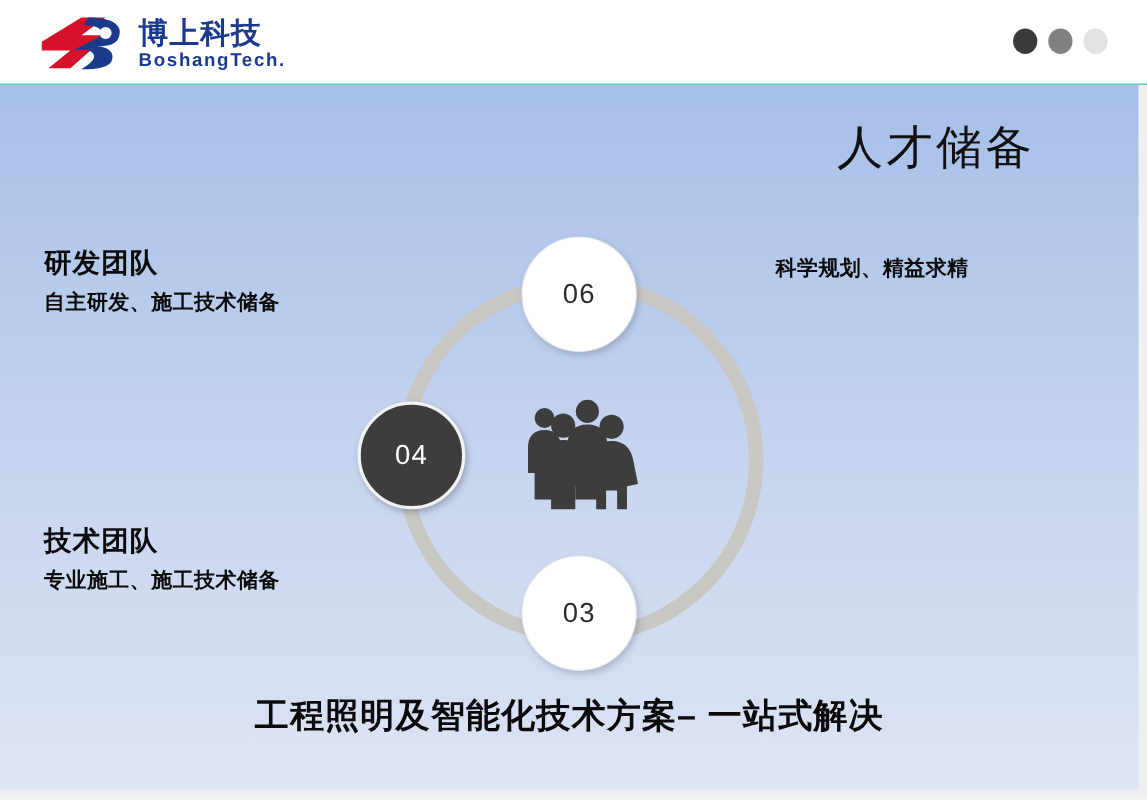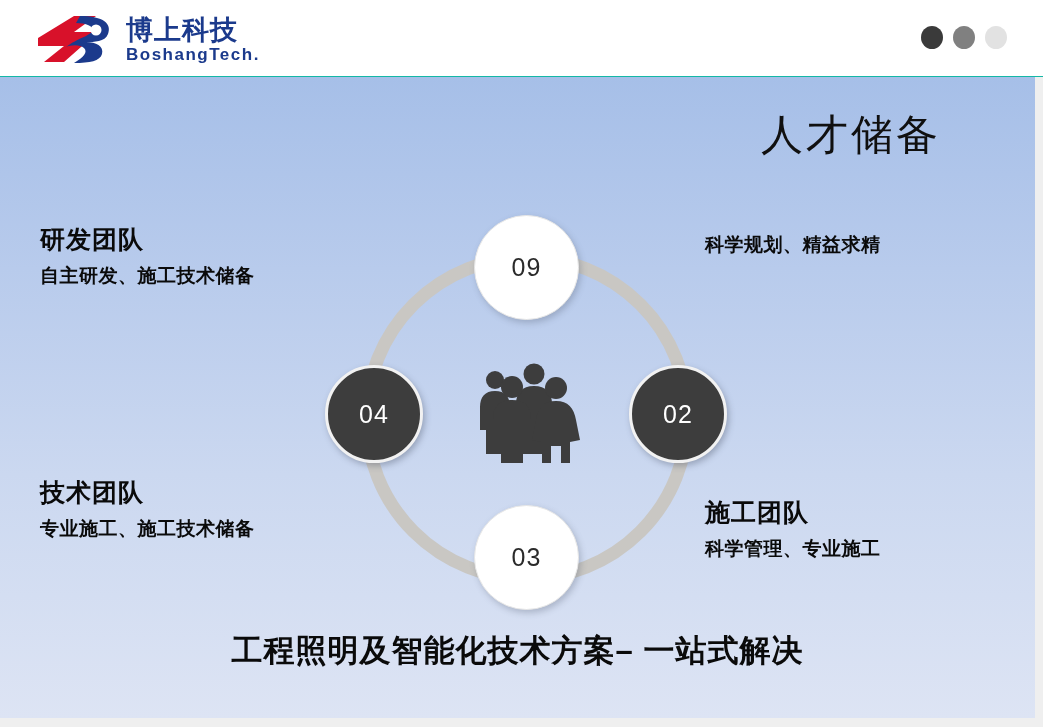--- a/index.html
+++ b/index.html
@@ -223,24 +223,21 @@
 
         <circle cx="40" cy="25" r="11"></circle>
         <path d="M40 38 C27 38 21 45 21 57 L21 80 L29 80 L29 101 L51 101 L51 80 L59 80 L59 57 C59 45 53 38 40 38 Z"></path>
 
         <circle cx="84" cy="26" r="11"></circle>
         <path d="M84 39 C72 39 66 46 64 58 L60 78 L70 80 L70 101 L79 101 L79 84 L89 84 L89 101 L98 101 L98 80 L108 78 L104 58 C102 46 96 39 84 39 Z"></path>
       </svg>
     </div>
 
     <div class="node node-light" id="node-01">
-      <span>09</span>
-    </div>
-    <div class="node node-dark" id="node-02">
-      <span>02</span>
+      <span>06</span>
     </div>
     <div class="node node-light" id="node-03">
       <span>03</span>
     </div>
     <div class="node node-dark" id="node-04">
       <span>04</span>
     </div>
 
     <div class="quad quad-left" id="quad-rd">
       <div class="q-title">研发团队</div>
@@ -249,21 +246,17 @@
 
     <div class="quad quad-right" id="quad-mgmt">
       <div class="q-sub">科学规划、精益求精</div>
     </div>
 
     <div class="quad quad-left" id="quad-tech">
       <div class="q-title">技术团队</div>
       <div class="q-sub">专业施工、施工技术储备</div>
     </div>
 
-    <div class="quad quad-right" id="quad-cons">
-      <div class="q-title">施工团队</div>
-      <div class="q-sub">科学管理、专业施工</div>
-    </div>
 
     <div id="footer-line">工程照明及智能化技术方案– 一站式解决</div>
 
   </div>
 </div>
 
 </body></html>

